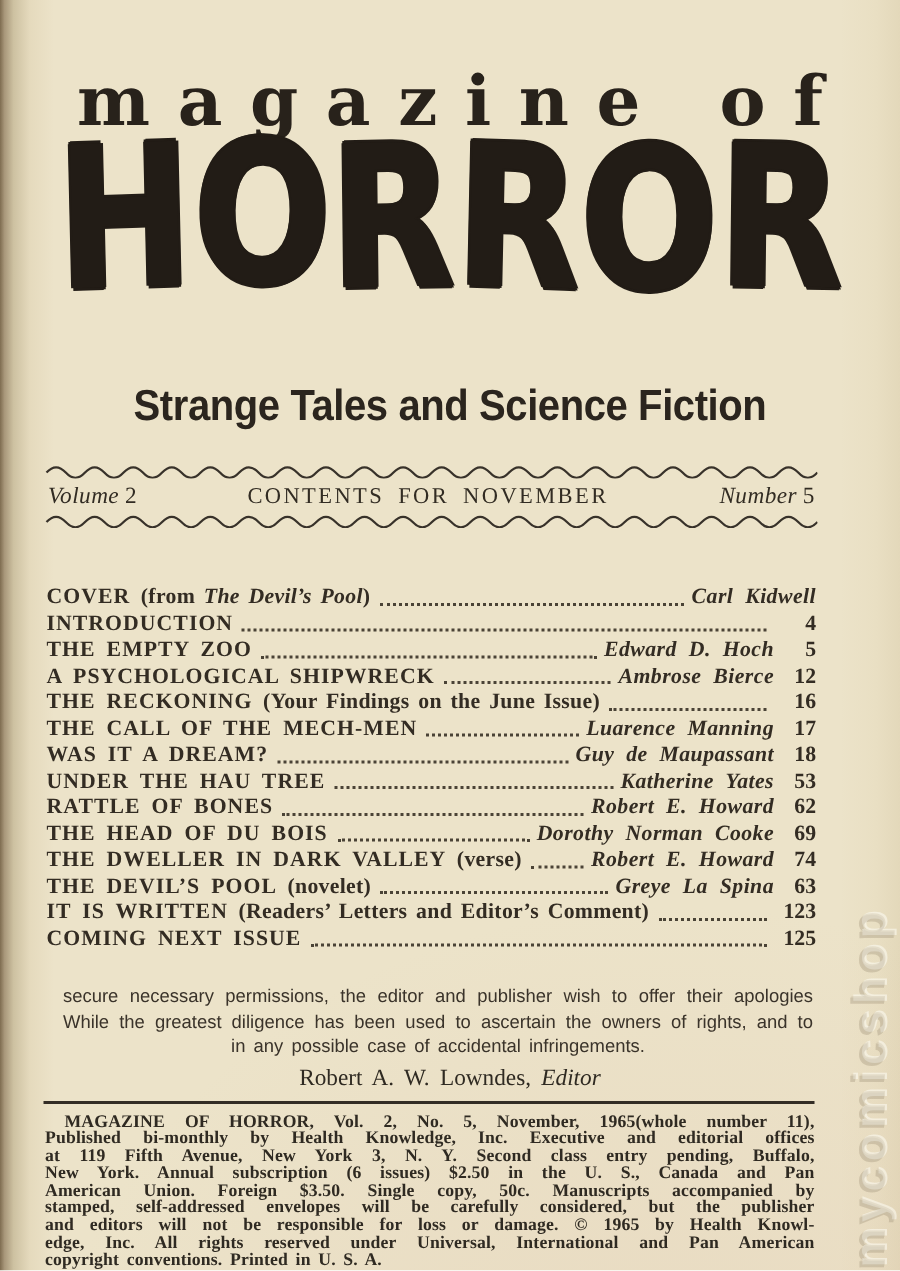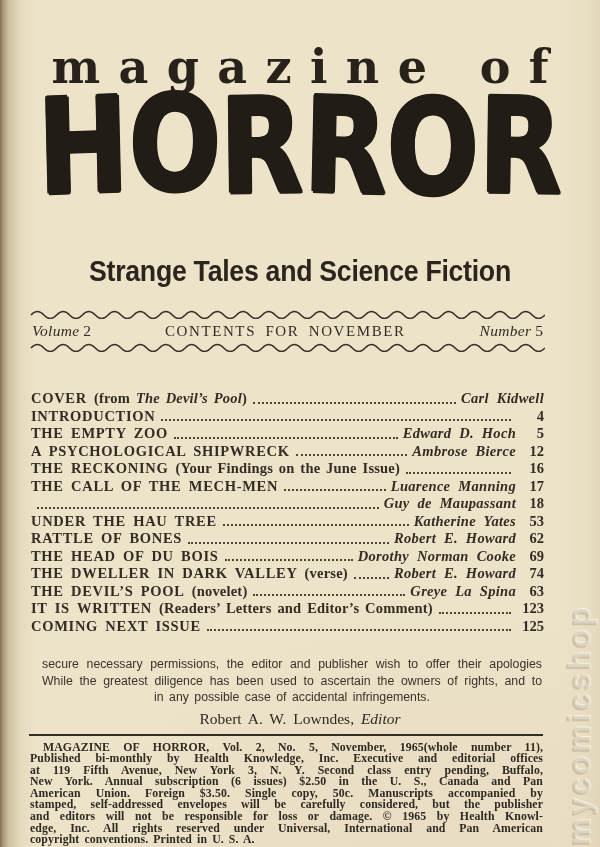--- a/index.html
+++ b/index.html
@@ -128,20 +128,21 @@
         <span class="leader"></span>
         <span class="toc-page">16</span>
       </div>
       <div class="toc-row">
         <span class="toc-title">THE CALL OF THE MECH-MEN</span>
         <span class="leader"></span>
         <span class="toc-author">Luarence Manning</span>
         <span class="toc-page">17</span>
       </div>
       <div class="toc-row">
+        <span class="toc-title">WAS IT A DREAM?</span>
         <span class="leader"></span>
         <span class="toc-author">Guy de Maupassant</span>
         <span class="toc-page">18</span>
       </div>
       <div class="toc-row">
         <span class="toc-title">UNDER THE HAU TREE</span>
         <span class="leader"></span>
         <span class="toc-author">Katherine Yates</span>
         <span class="toc-page">53</span>
       </div>

